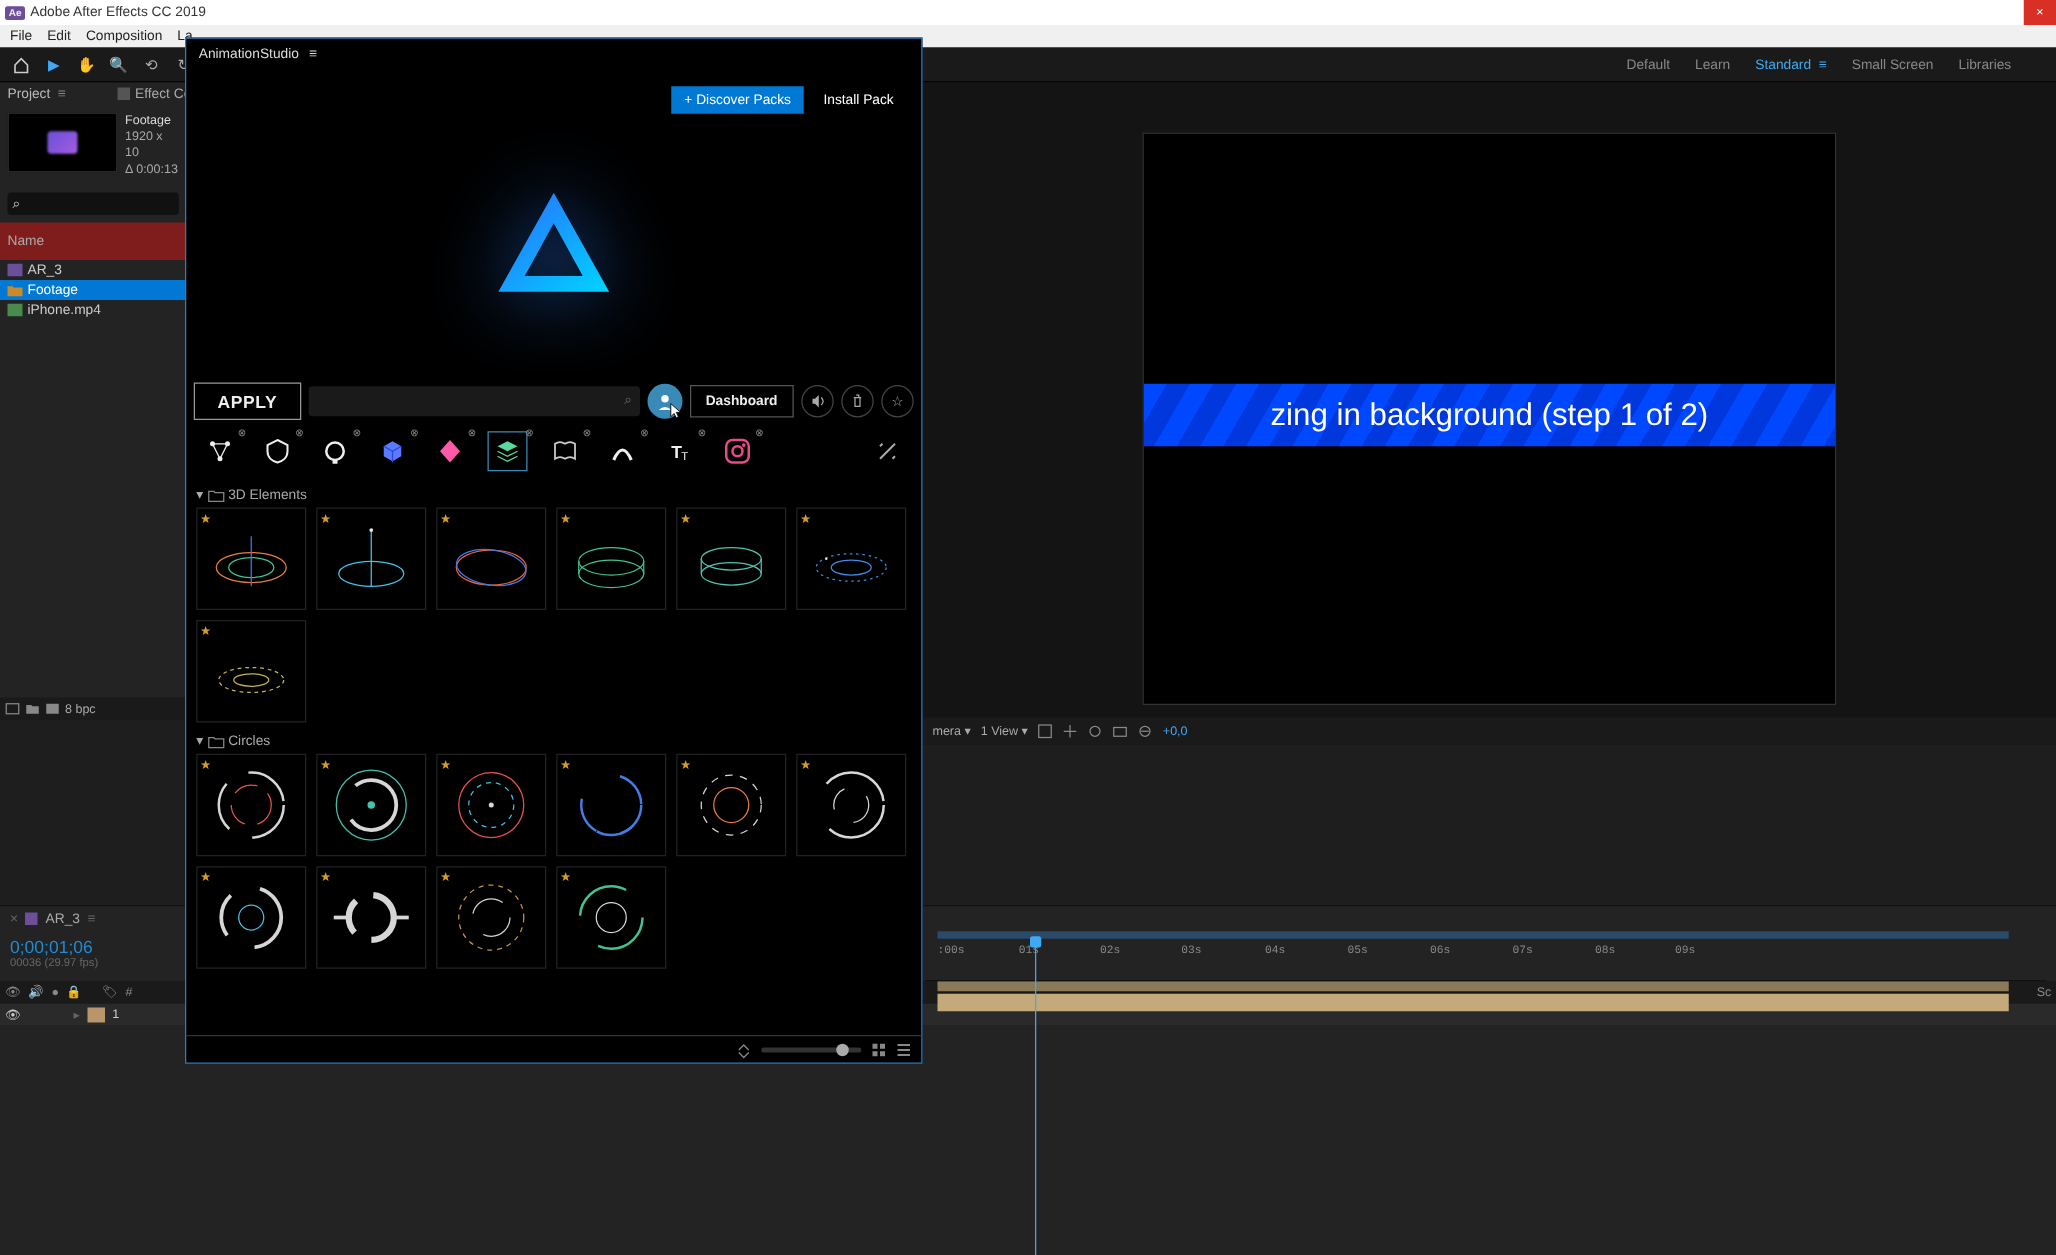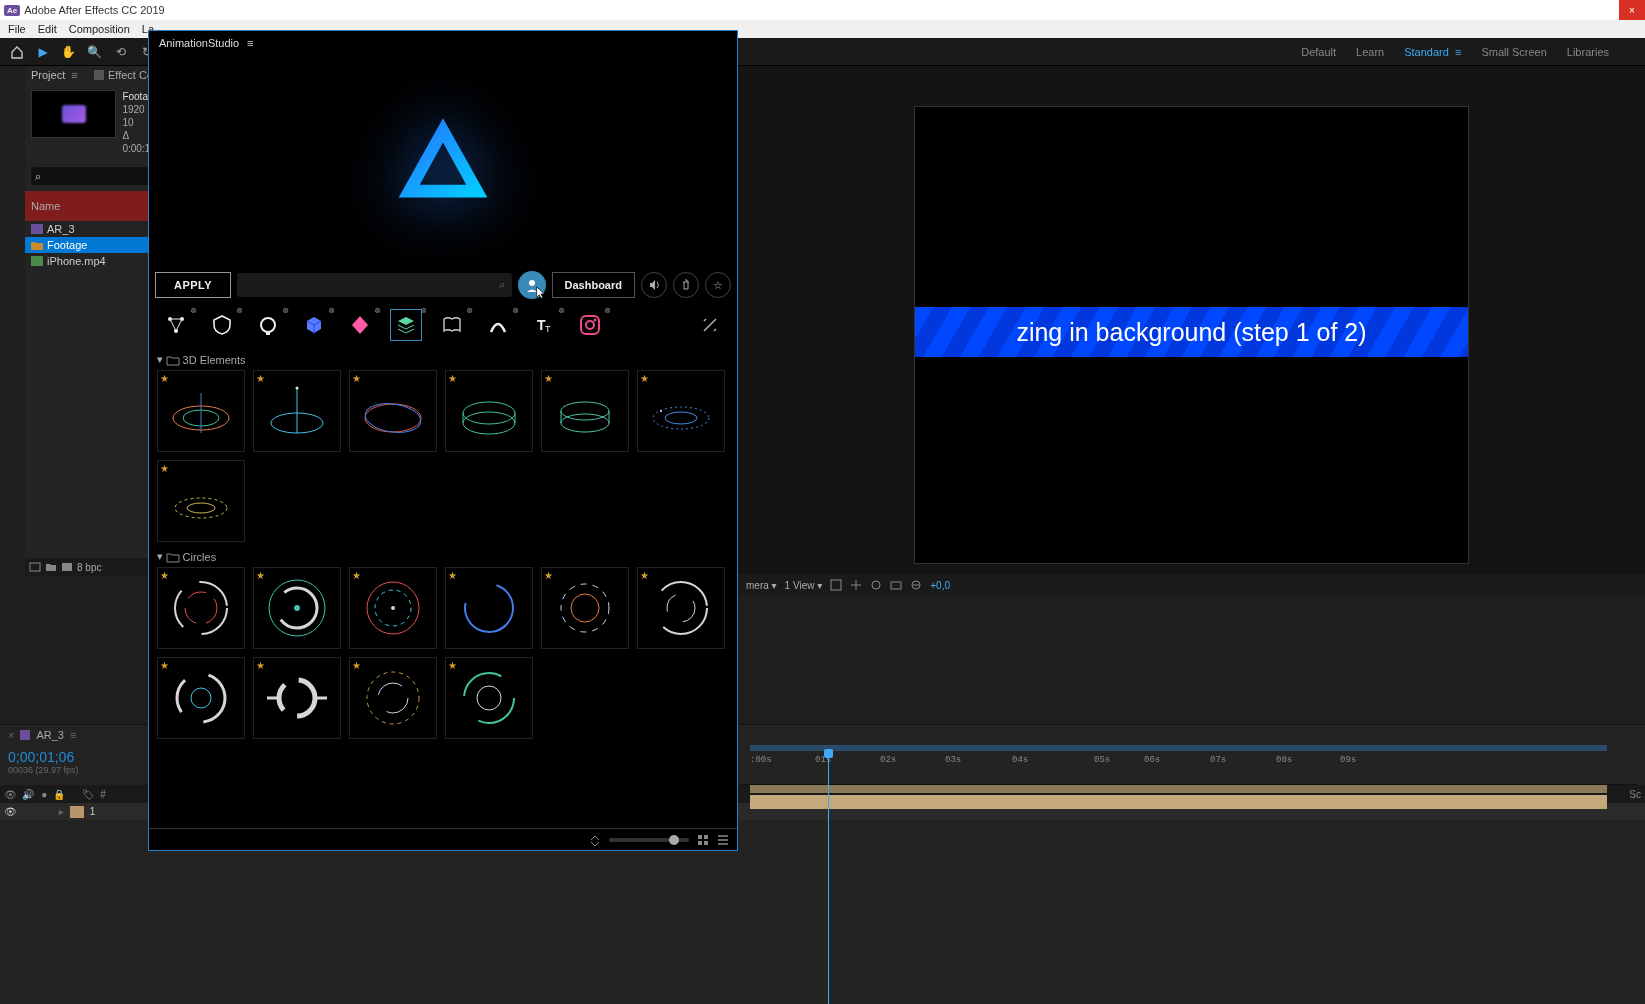--- a/index.html
+++ b/index.html
@@ -13,21 +13,21 @@
 
 .menubar { background: #f0f0f0; color: #222; height: 18px; display: flex; align-items: center; padding-left: 8px; gap: 12px; font-size: 11px; }
 
 
 .toolstrip { background: #1a1a1a; height: 28px; display: flex; align-items: center; padding: 0 6px; gap: 4px; border-bottom: 1px solid #000; }
 .toolstrip .tool { width: 22px; height: 22px; display:flex; align-items:center; justify-content:center; color:#aaa; font-size:12px;}
 .workspace-tabs { margin-left: auto; display: flex; gap: 20px; color: #888; padding-right: 30px; }
 .workspace-tabs span.active { color: #3fa9f5; }
 
 
-.project { position:absolute; left:0; top:66px; width:150px; height:510px; background:#232323; border-right:5px solid #4d7c0f;margin-left:25px;}
+.project { position:absolute; left:0; top:66px; width:150px; height:510px; background:#232323; border-right:1px solid #4d7c0f;}
 .project .tabhdr { height:18px; display:flex; align-items:center; padding:0 6px; gap:6px; color:#bbb; }
 .project .tabhdr .lines{color:#888;}
 .project .footage-meta { padding:6px; display:flex; gap:6px;}
 .project .thumb { width:90px; height:48px; background:#000; border:1px solid #333; display:flex;align-items:center;justify-content:center;}
 .project .thumb .blob{width:24px;height:18px;background:linear-gradient(135deg,#6b4fd8,#a35de0);filter:blur(1px);border-radius:3px;}
 .project .meta { font-size:10px; color:#aaa; line-height:13px;}
 .project .search { margin:6px; height:18px; background:#111; border-radius:3px; display:flex;align-items:center; padding:0 4px;}
 .project .listhdr { background:#7f1d1d; height:30px; padding:0 6px; display:flex; align-items:center; color:#aaa;}
 .project .row { height:16px; display:flex; align-items:center; padding:0 6px; gap:4px;}
 .project .row.sel { background:#0078d4; color:#fff;}
@@ -71,21 +71,21 @@
 
 .plugin { position:absolute; left:148px; top:30px; width:590px; height:821px; background:#000000; border:1px solid #2a7fc4; z-index:50; display:flex; flex-direction:column;}
 .plugin .phdr { height:24px; display:flex; align-items:center; padding:0 10px; color:#ddd; gap:8px;}
 .plugin .topbtns { display:flex; justify-content:flex-end; gap:8px; padding:14px 14px 0;}
 .plugin .btn-blue{background:#0078d4;color:#fff;padding:5px 10px;font-size:11px;border:none;cursor:pointer;}
 .plugin .btn-clear{background:transparent;color:#fff;padding:5px 8px;font-size:11px;border:none;cursor:pointer;}
 .plugin .logo-area{height:210px;display:flex;align-items:center;justify-content:center;}
 .plugin .logo-area .tri{width:110px;height:95px;position:relative;filter:drop-shadow(0 0 30px rgba(40,120,240,0.8));}
 .plugin .logo-area .tri svg{width:100%;height:100%;}
 .plugin .midrow{height:40px;display:flex;align-items:center;gap:6px;padding:0 6px;}
-.plugin .midrow .apply{border:1px solid #999;color:#eee;background:transparent;padding:6px 18px;font-size:11px;font-weight:600;letter-spacing:0.5px;}
+.plugin .midrow .apply{border:1px solid #999;color:#eee;background:transparent;padding:6px 18px;font-size:14px;font-weight:600;letter-spacing:0.5px;}
 .plugin .midrow .sbox{flex:1;height:24px;background:#1a1a1a;border:none;border-radius:3px;position:relative;}
 .plugin .midrow .sbox .mag{position:absolute;right:6px;top:5px;color:#666;}
 .plugin .midrow .circ{width:28px;height:28px;border-radius:50%;background:#3a8ab8;display:flex;align-items:center;justify-content:center;cursor:pointer;position:relative;}
 .plugin .midrow .cursor{position:absolute;width:14px;height:16px;right:-2px;bottom:-2px;}
 .plugin .midrow .dash{border:1px solid #555;color:#eee;background:transparent;padding:6px 12px;font-size:11px;font-weight:600;}
 .plugin .midrow .rnd{width:26px;height:26px;border-radius:50%;border:1px solid #444;display:flex;align-items:center;justify-content:center;color:#aaa;font-size:11px;}
 .plugin .packrow{height:40px;display:flex;align-items:center;gap:20px;padding:0 14px;}
 .plugin .packrow .pk{width:26px;height:26px;display:flex;align-items:center;justify-content:center;position:relative;cursor:pointer;}
 .plugin .packrow .pk.sel{outline:1px solid #3a8ab8; outline-offset:2px;}
 .plugin .packrow .pk .close-x{position:absolute;top:-6px;right:-8px;font-size:8px;color:#888;}
@@ -267,38 +267,42 @@
     </div>
   </div>
   <div class="track-area">
     <div class="ruler">
       <div class="workarea"></div>
       <div class="tick" style="left:10px">:00s</div>
       <div class="tick" style="left:75px">01s</div>
       <div class="tick" style="left:140px">02s</div>
       <div class="tick" style="left:205px">03s</div>
       <div class="tick" style="left:272px">04s</div>
-      <div class="tick" style="left:354px">05s</div>
+      <div class="tick" style="left:338px">05s</div>
       <div class="tick" style="left:404px">06s</div>
       <div class="tick" style="left:470px">07s</div>
       <div class="tick" style="left:536px">08s</div>
       <div class="tick" style="left:600px">09s</div>
       <div class="playhead" style="left:88px"></div>
     </div>
     <div class="bars">
       <div class="bar"></div>
       <div class="bar tan"></div>
     </div>
   </div>
 </div>
 
 <div class="plugin">
   <div class="phdr">
     <span>AnimationStudio</span>
     <span>≡</span>
+  </div>
+  <div class="topbtns">
+    <button class="btn-blue">+ Discover Packs</button>
+    <button class="btn-clear">Install Pack</button>
   </div>
   <div class="logo-area">
     <div class="tri"><svg viewBox="0 0 100 90">
           <defs>
             <linearGradient id="g1" x1="0" y1="0" x2="1" y2="1">
               <stop offset="0" stop-color="#2a6bff"></stop>
               <stop offset="1" stop-color="#00d4ff"></stop>
             </linearGradient>
           </defs>
           <path d="M50 5 L92 80 L8 80 Z M50 28 L72 68 L28 68 Z" fill="url(#g1)" fill-rule="evenodd"></path>

